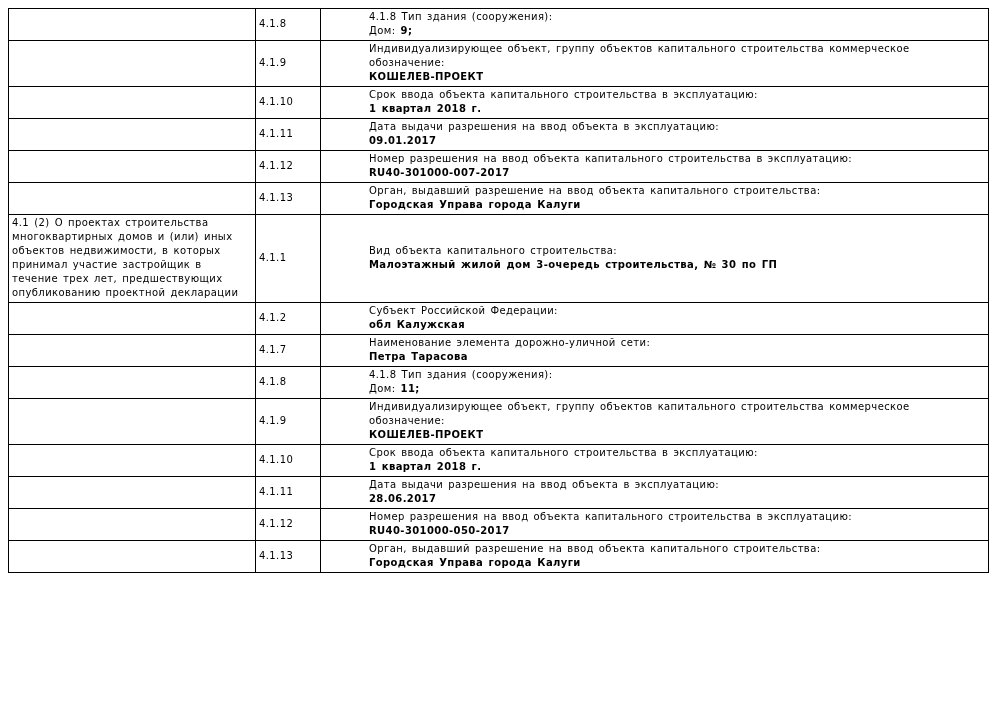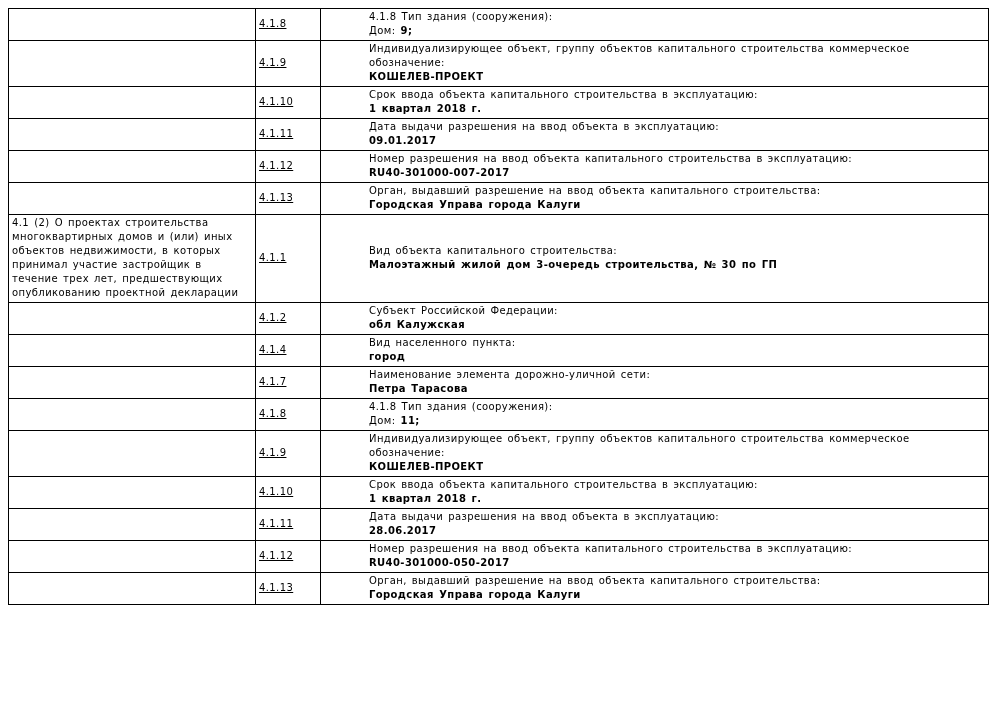--- a/index.html
+++ b/index.html
@@ -33,21 +33,20 @@
     line-height: 14px;
     letter-spacing: 0.4px;
     word-spacing: 1.5px;
     overflow: hidden;
   }
   td.left-cell {
     vertical-align: top;
   }
   td.code-cell {
     vertical-align: middle;
-    text-decoration: underline;
   }
   td.content-cell {
     vertical-align: top;
     padding-left: 48px;
   }
   tr.section-start td.content-cell,
   tr.section-start td.code-cell {
     vertical-align: middle;
   }
   .field-label {
@@ -130,28 +129,20 @@
         <tr>
     <td class="left-cell"></td>
     <td class="code-cell">4.1.2</td>
     <td class="content-cell">
       <div class="field-label">Субъект Российской Федерации:</div>
       <div class="value-line"><span class="plain"></span><b>обл Калужская</b></div>
     </td>
   </tr>
         <tr>
     <td class="left-cell"></td>
-    <td class="code-cell">4.1.4</td>
-    <td class="content-cell">
-      <div class="field-label">Вид населенного пункта:</div>
-      <div class="value-line"><span class="plain"></span><b>город</b></div>
-    </td>
-  </tr>
-        <tr>
-    <td class="left-cell"></td>
     <td class="code-cell">4.1.7</td>
     <td class="content-cell">
       <div class="field-label">Наименование элемента дорожно-уличной сети:</div>
       <div class="value-line"><span class="plain"></span><b>Петра Тарасова</b></div>
     </td>
   </tr>
         <tr>
     <td class="left-cell"></td>
     <td class="code-cell">4.1.8</td>
     <td class="content-cell">

